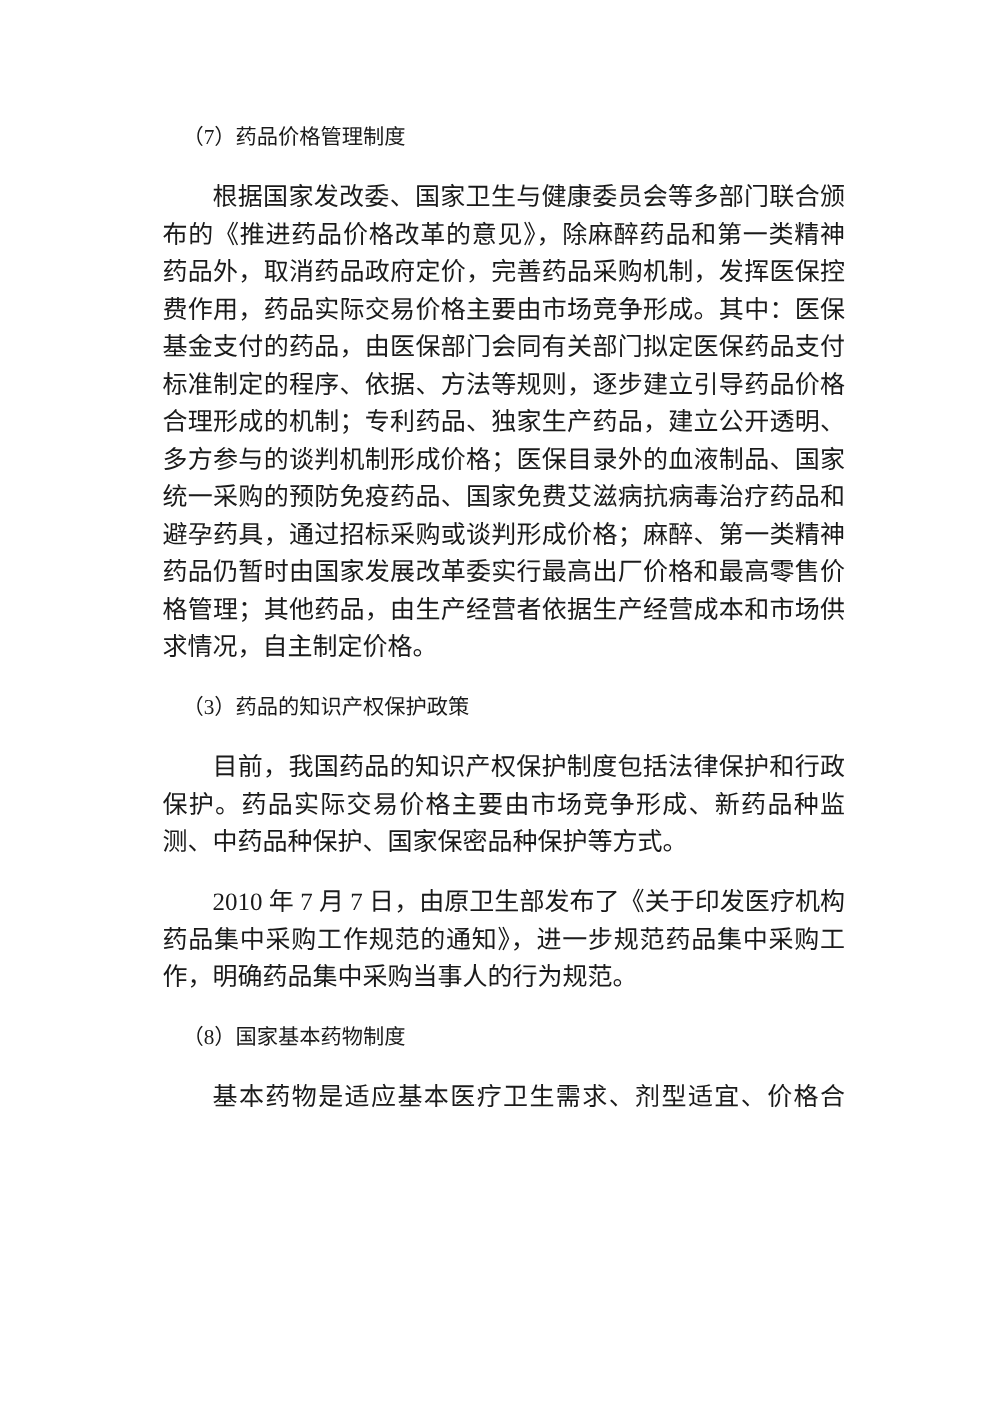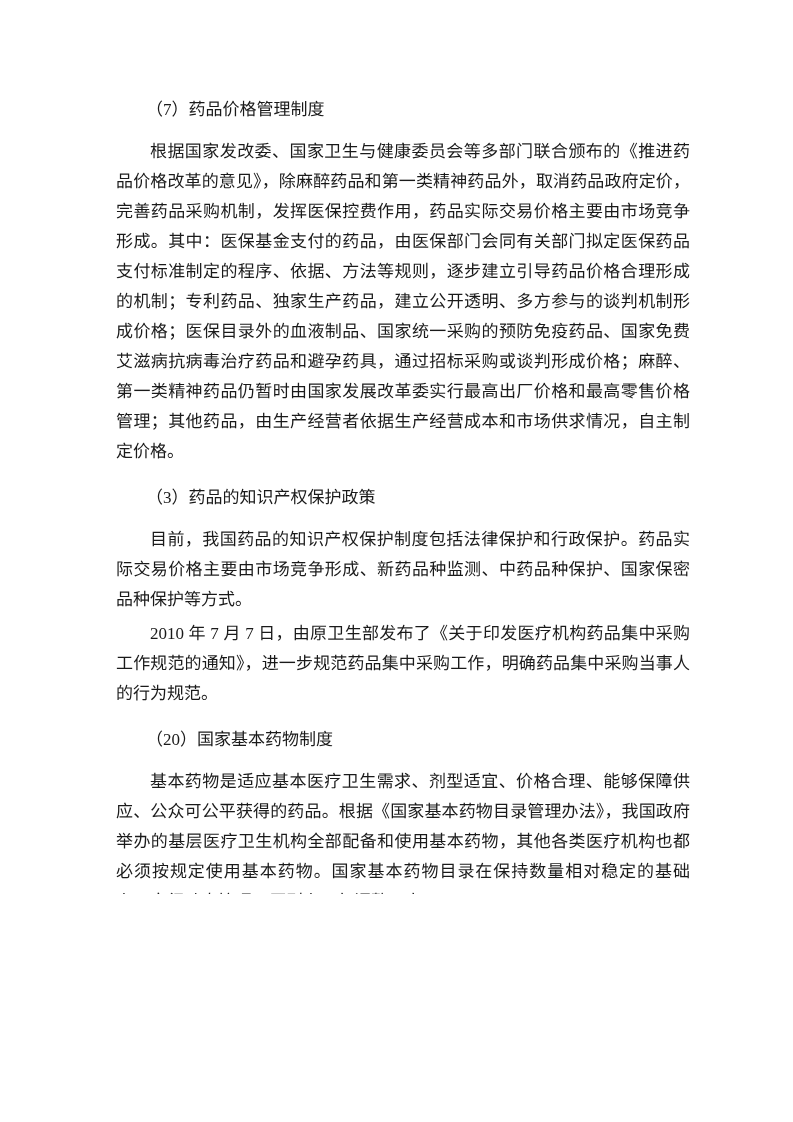--- a/index.html
+++ b/index.html
@@ -27,23 +27,23 @@
     font-weight: normal;
     line-height: 30px;
     margin: 16px 0 12px 0;
     text-indent: 2em;
     white-space: nowrap;
   }
   .sec-heading.first {
     margin-top: 0;
   }
   .body-para {
-    font-size: 17px;
+    font-size: 20px;
     line-height: 30px;
-    margin: 4px;
+    margin: 18px;
     text-indent: 2em;
     text-align: justify;
     text-justify: inter-ideograph;
   }
   .page-number {
     position: absolute;
     right: 117px;
     top: 1038px;
     font-size: 13px;
     line-height: 16px;
@@ -58,20 +58,20 @@
   <div class="content">
 
     <h3 class="sec-heading first">（7）药品价格管理制度</h3>
     <p class="body-para">根据国家发改委、国家卫生与健康委员会等多部门联合颁布的《推进药品价格改革的意见》，除麻醉药品和第一类精神药品外，取消药品政府定价，完善药品采购机制，发挥医保控费作用，药品实际交易价格主要由市场竞争形成。其中：医保基金支付的药品，由医保部门会同有关部门拟定医保药品支付标准制定的程序、依据、方法等规则，逐步建立引导药品价格合理形成的机制；专利药品、独家生产药品，建立公开透明、多方参与的谈判机制形成价格；医保目录外的血液制品、国家统一采购的预防免疫药品、国家免费艾滋病抗病毒治疗药品和避孕药具，通过招标采购或谈判形成价格；麻醉、第一类精神药品仍暂时由国家发展改革委实行最高出厂价格和最高零售价格管理；其他药品，由生产经营者依据生产经营成本和市场供求情况，自主制定价格。</p>
 
     <h3 class="sec-heading">（3）药品的知识产权保护政策</h3>
     <p class="body-para">目前，我国药品的知识产权保护制度包括法律保护和行政保护。药品实际交易价格主要由市场竞争形成、新药品种监测、中药品种保护、国家保密品种保护等方式。</p>
 
     <p class="body-para">2010 年 7 月 7 日，由原卫生部发布了《关于印发医疗机构药品集中采购工作规范的通知》，进一步规范药品集中采购工作，明确药品集中采购当事人的行为规范。</p>
 
-    <h3 class="sec-heading">（20）国家基本药物制度</h3>
+    <h3 class="sec-heading">（8）国家基本药物制度</h3>
     <p class="body-para">基本药物是适应基本医疗卫生需求、剂型适宜、价格合理、能够保障供应、公众可公平获得的药品。根据《国家基本药物目录管理办法》，我国政府举办的基层医疗卫生机构全部配备和使用基本药物，其他各类医疗机构也都必须按规定使用基本药物。国家基本药物目录在保持数量相对稳定的基础上，实行动态管理，原则上 3 年调整一次。</p>
 
 
   </div>
 
   <div class="page-number">133</div>
 </div>
 
 </body></html>

